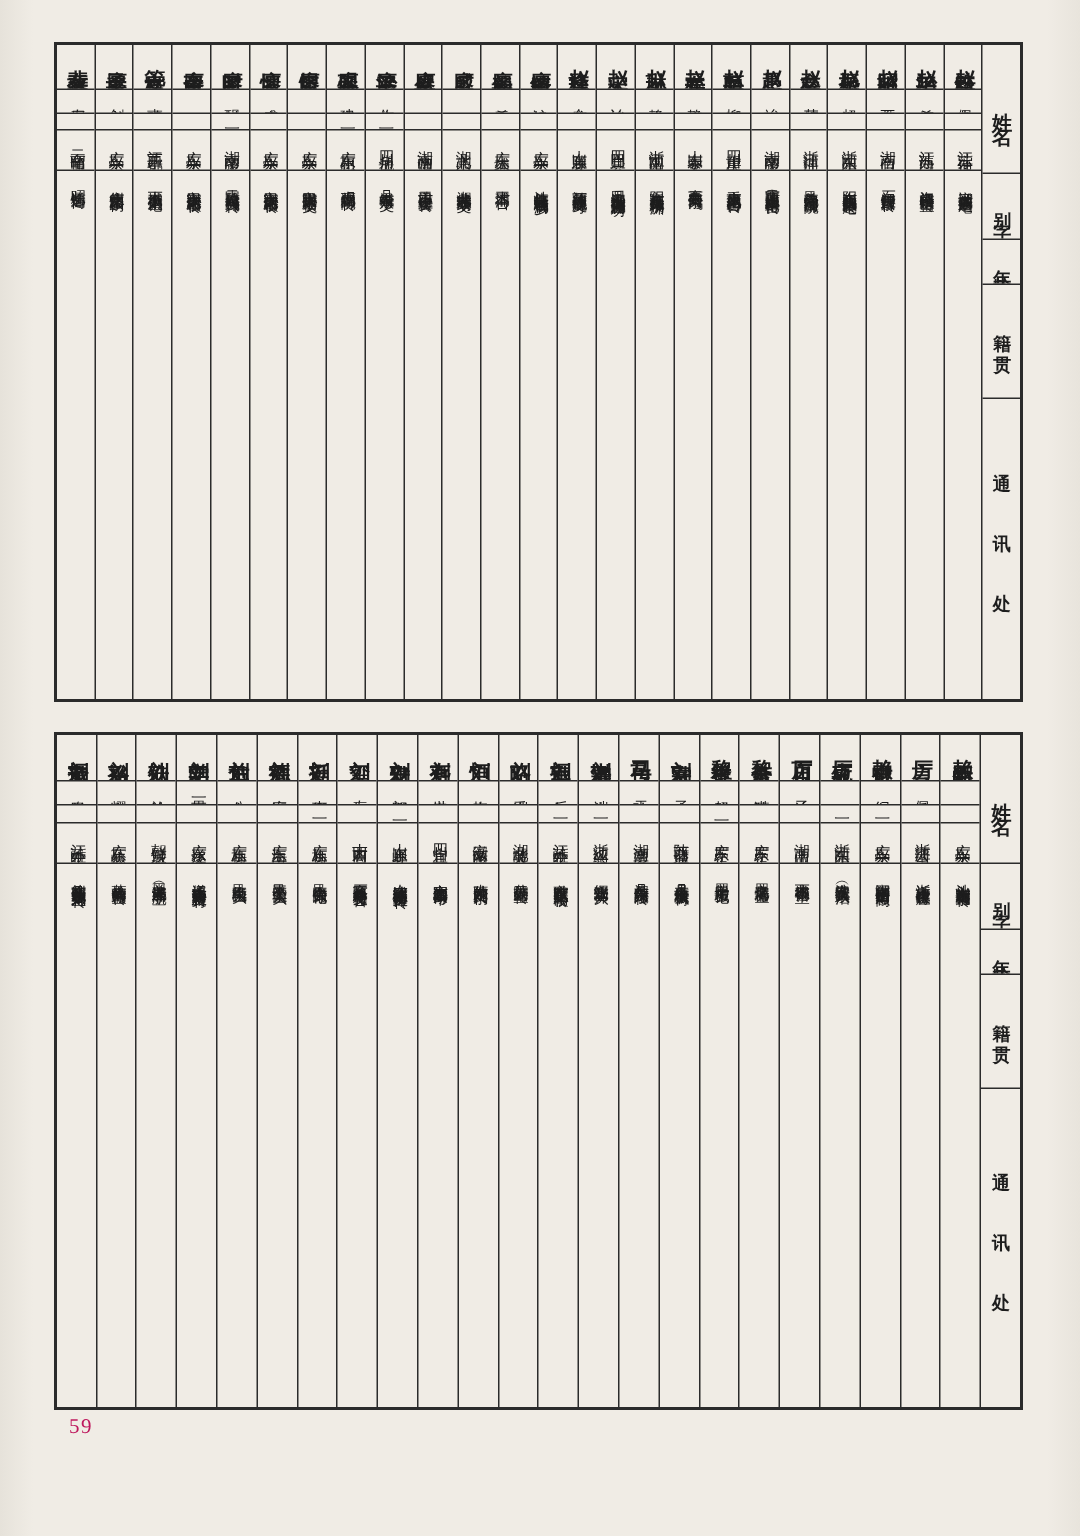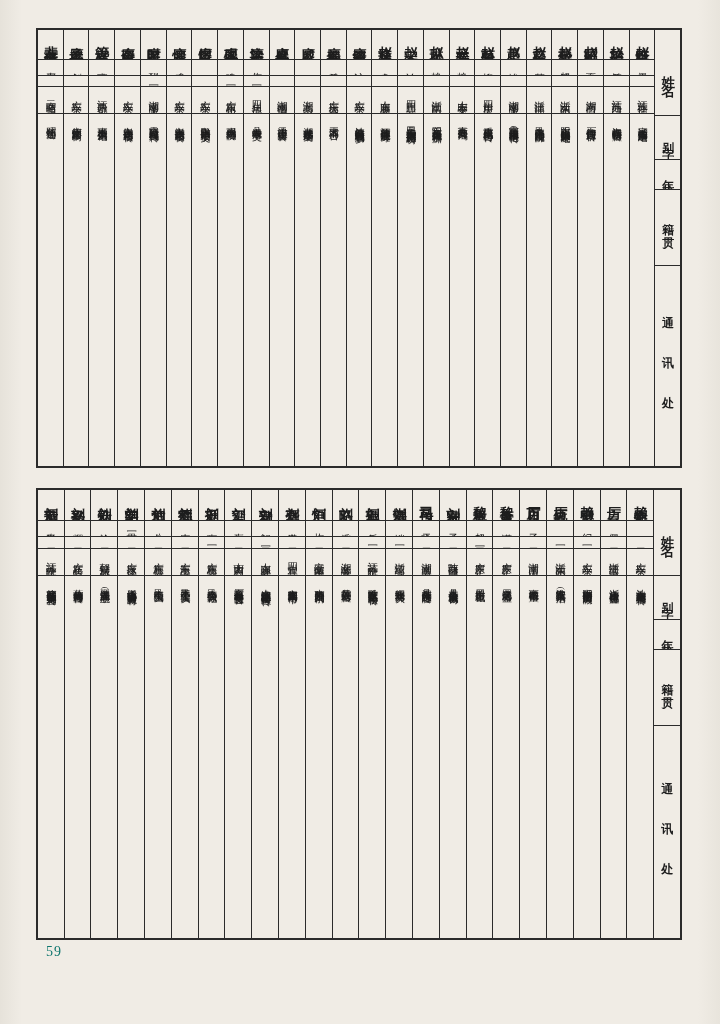--- a/index.html
+++ b/index.html
@@ -45,21 +45,21 @@
   .t-address{font-size:10px;line-height:12.5px;letter-spacing:0.5px;padding-top:5px;}
   
   .head .vtext{height:auto;margin:auto;padding:0;font-weight:bold;}
   .head.cell-name .vtext{font-size:13.5px;letter-spacing:9px;}
   .head.cell-zi .vtext{font-size:12px;letter-spacing:6px;}
   .head.cell-age .vtext{font-size:12px;letter-spacing:6px;}
   .head.cell-origin .vtext{font-size:12px;letter-spacing:14px;}
   .head.cell-address .vtext{font-size:12px;letter-spacing:40px;}
   #page-number{
     position:absolute;left:46px;top:944px;
-    font-size:14px;letter-spacing:1px;color:#0f766e;text-align:center;
+    font-size:14px;letter-spacing:1px;color:#be185d;text-align:center;
   }
 </style>
 </head>
 <body>
 
 <div id="table0" class="table-frame">
     <div class="col">
       <div class="cell cell-name head">
         <span class="vtext t-name">姓名</span>
       </div>

